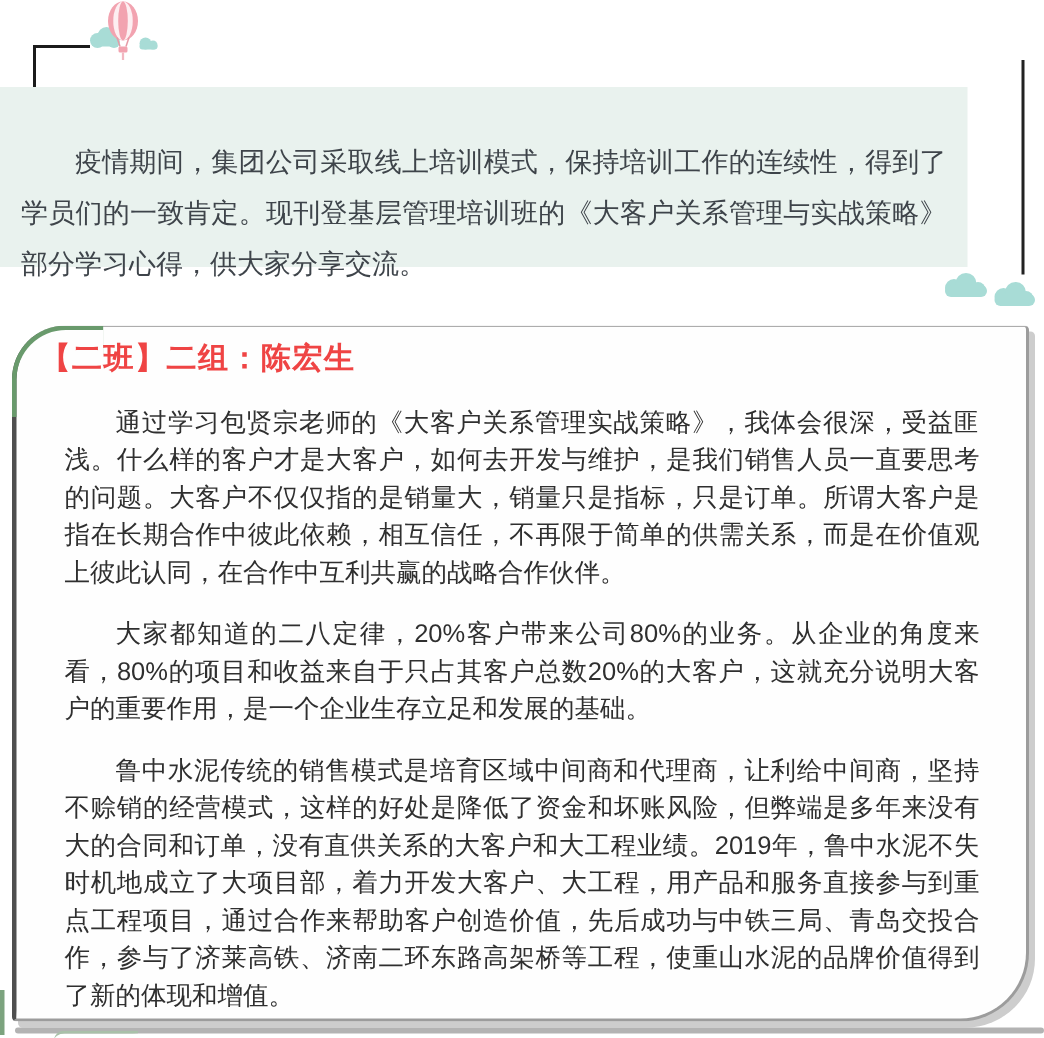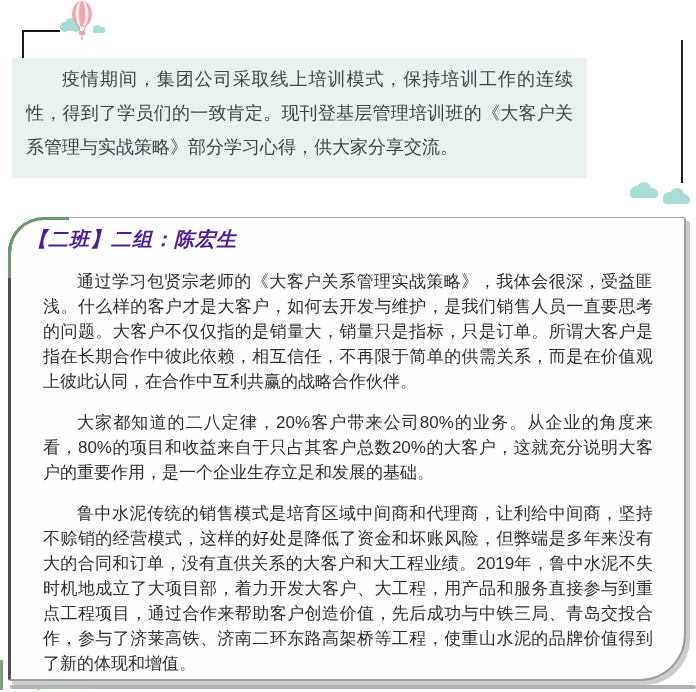--- a/index.html
+++ b/index.html
@@ -10,22 +10,22 @@
   }
   
   .bracket{
     position:absolute;left:22px;top:30px;width:36px;height:30px;
     border-left:2px solid #1b1b1b;border-top:2px solid #1b1b1b;
   }
   
   .balloon{position:absolute;left:55px;top:0;width:52px;height:42px;}
   
   .intro{
-    position:absolute;left:12px;top:58px;width:575px;height:120px;
-    background:#e9f2ee;box-sizing:border-box;padding:4px 14px 0 14px;
+    position:absolute;left:0;top:58px;width:645px;height:120px;
+    background:#e9f2ee;box-sizing:border-box;padding:33px 14px 0 14px;
   }
   .intro p{
     margin:0;text-indent:2em;
     font-size:18px;line-height:34px;color:#3e444a;
     text-align:justify;
   }
   
   .vline{position:absolute;left:681px;top:40px;width:2px;height:143px;background:#222;}
   
   .clouds{position:absolute;left:606px;top:180px;width:84px;height:27px;}
@@ -40,21 +40,21 @@
     box-shadow:4px 4px 0 #cdcdcd;
     padding:6px 13px 8px 10px;
   }
   .green-arc{
     position:absolute;left:-3px;top:-1px;width:58px;height:58px;
     border-top:3px solid #699a6c;border-left:3px solid #699a6c;
     border-top-left-radius:36px;pointer-events:none;
   }
   .card h2{
     margin:2px 0 1px 6px;font-size:20px;line-height:27px;
-    font-weight:bold;color:#4c1d95;letter-spacing:1px;font-style:italic;
+    font-weight:bold;color:#ef4444;letter-spacing:1px;
   }
   .card p{
     margin:16px;padding:0 2px 0 6px;text-indent:2em;
     font-size:17px;line-height:25px;color:#2f2f2f;
     text-align:justify;
   }
   
   .green-sliver{position:absolute;left:0;top:660px;width:3px;height:30px;background:#7ca37e;}
   .bottom-band{position:absolute;left:10px;top:685px;width:686px;height:4px;background:#b3b3b3;border-radius:2px;}
   .next-arc{

